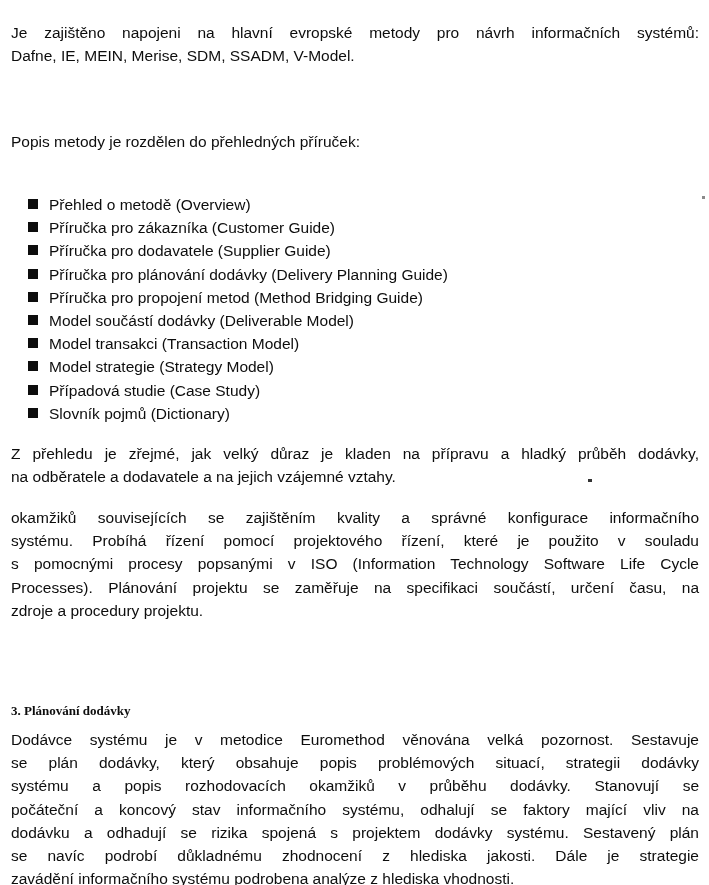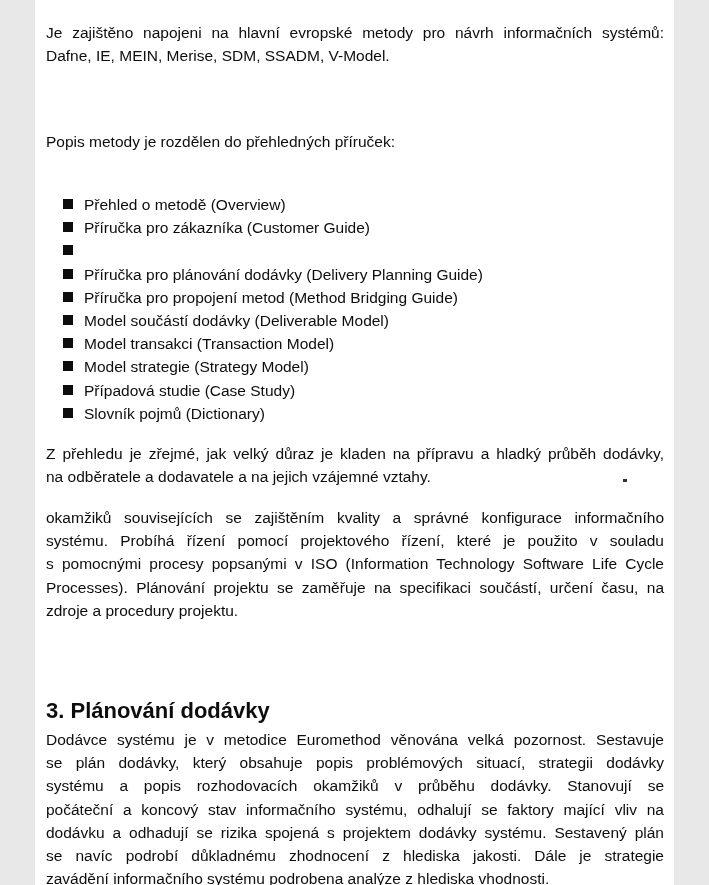--- a/index.html
+++ b/index.html
@@ -1,34 +1,34 @@
 <!DOCTYPE html>
 <html><head>
 <meta charset="utf-8">
 <style>
   html, body { margin: 0; padding: 0; background: #e8e8e8; }
   .page {
     position: relative;
-    width: 639px;
+    width: 709px;
     height: 885px;
     margin: 0 auto;
     background: #ffffff;
     overflow: hidden;
     font-family: "Liberation Sans", "DejaVu Sans", sans-serif;
     font-size: 15.5px;
     line-height: 23.2px;
     color: #0d0d0d;
     -webkit-font-smoothing: antialiased;
   }
   .block { position: absolute; left: 11px; right: 10px; }
   
   .jline { text-align: justify; text-align-last: justify; white-space: normal; }
   
   .pline { text-align: left; }
-  .heading { font-weight: bold; font-size: 22px; }
+  .heading { font-weight: bold; font-size: 13px; font-family: Liberation Serif, serif; }
   ul.manuals { list-style: none; margin: 17px; padding: 0; }
   ul.manuals li {
     display: flex;
     align-items: flex-start;
     height: 23.2px;
     line-height: 23.2px;
   }
   .sq-bullet {
     flex: 0 0 auto;
     width: 10px;
@@ -56,20 +56,21 @@
       <li>
           <span class="sq-bullet"></span>
           <span>Přehled o metodě (Overview)</span>
         </li>
       <li>
           <span class="sq-bullet"></span>
           <span>Příručka pro zákazníka (Customer Guide)</span>
         </li>
       <li>
           <span class="sq-bullet"></span>
+          <span>Příručka pro dodavatele (Supplier Guide)</span>
         </li>
       <li>
           <span class="sq-bullet"></span>
           <span>Příručka pro plánování dodávky (Delivery Planning Guide)</span>
         </li>
       <li>
           <span class="sq-bullet"></span>
           <span>Příručka pro propojení metod (Method Bridging Guide)</span>
         </li>
       <li>

